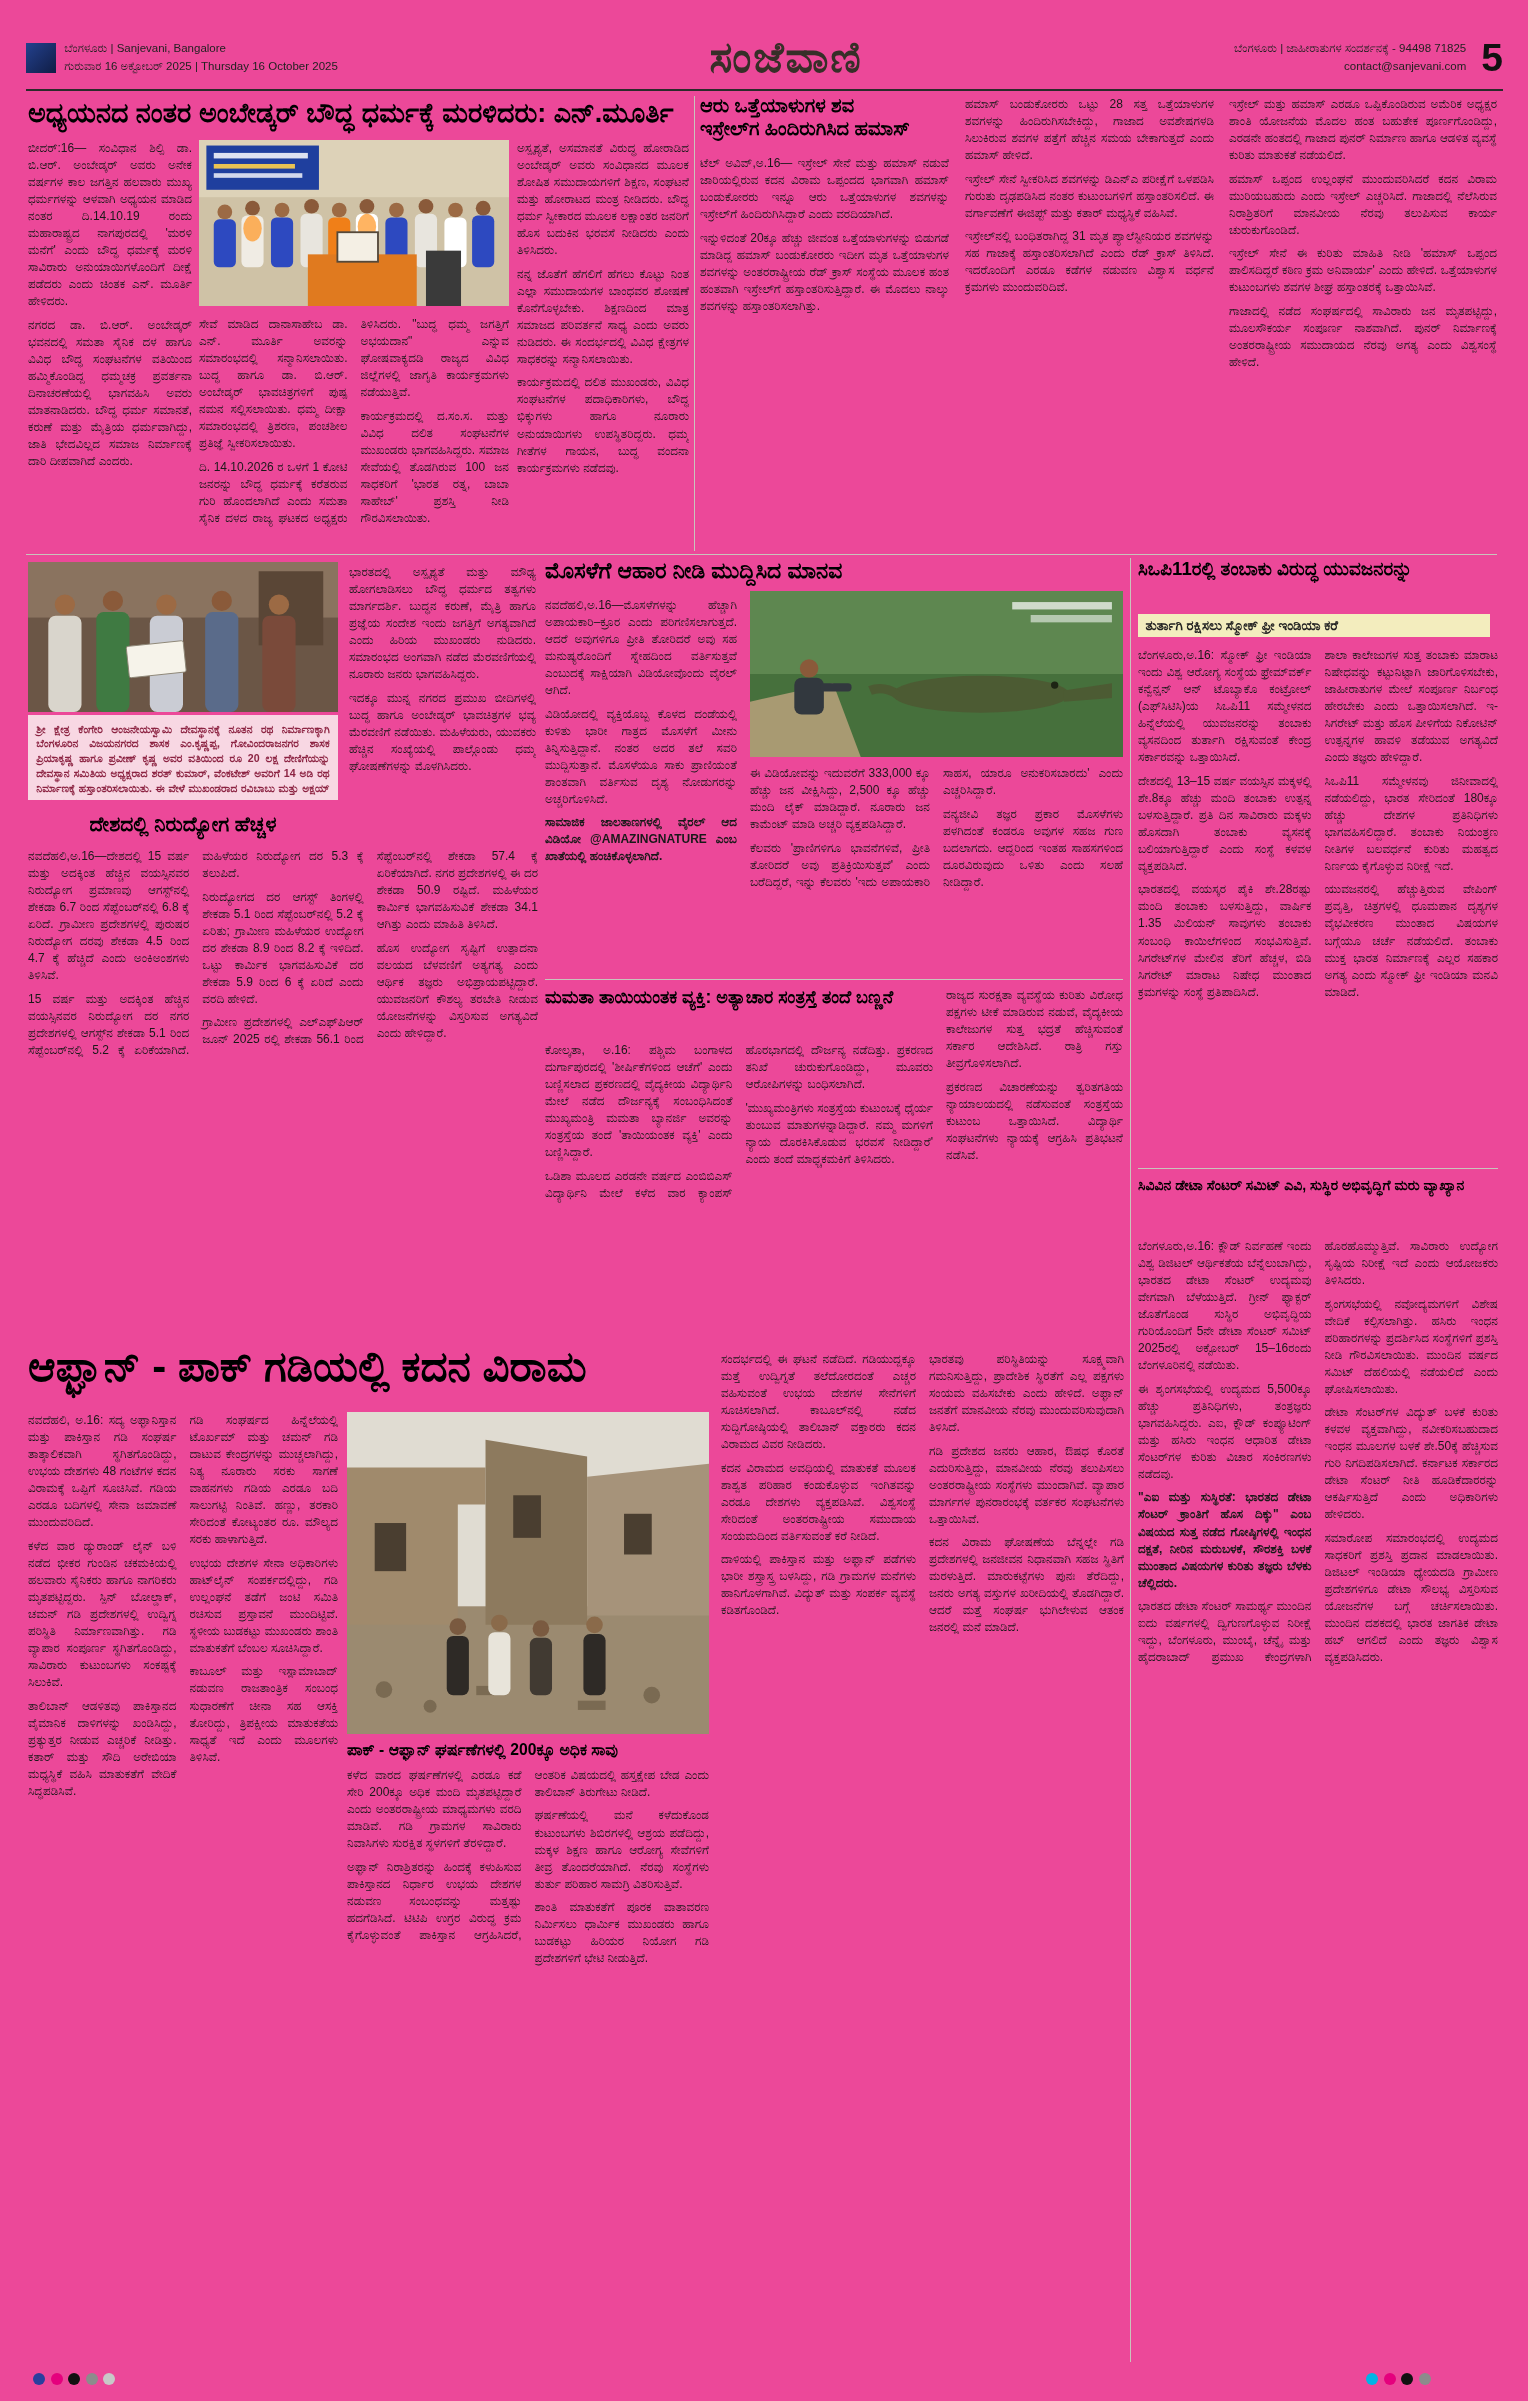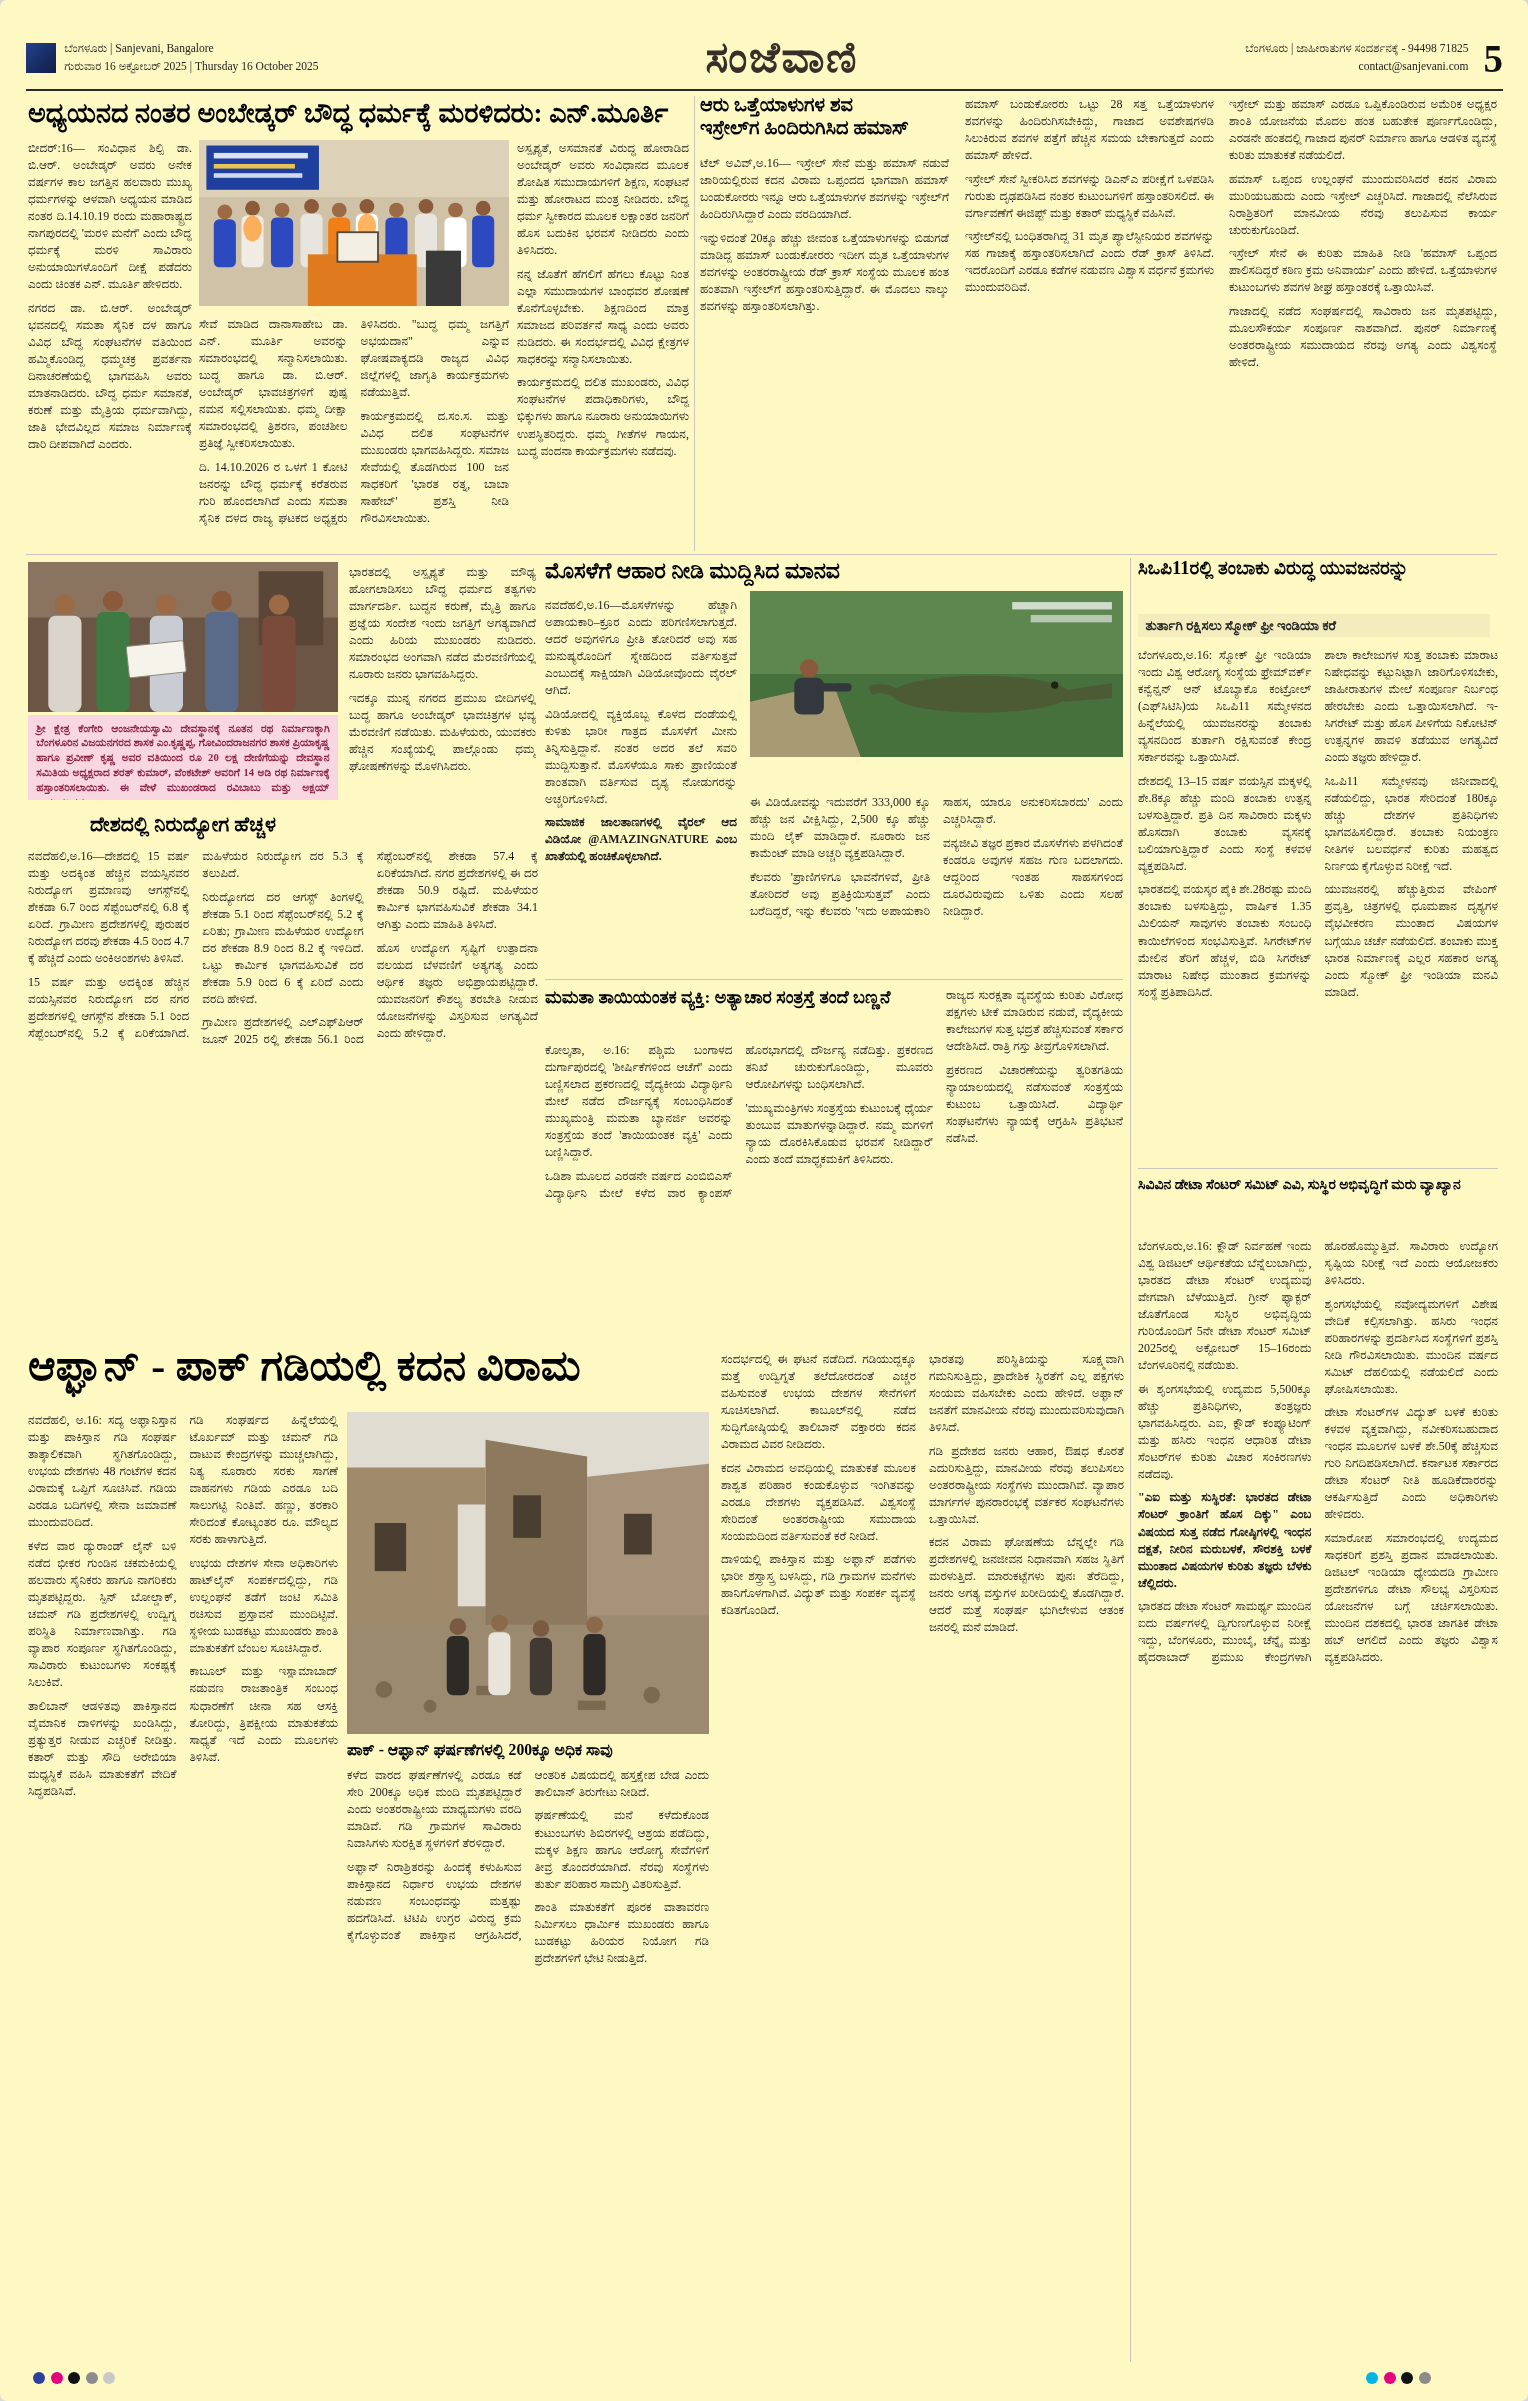--- a/index.html
+++ b/index.html
@@ -1,18 +1,18 @@
 <!DOCTYPE html>
 <html style="font-size:15px"><head>
 <meta charset="utf-8">
 <style>
   * { margin:0; padding:0; box-sizing:border-box; }
   html,body { background:#d9d9d9; }
-  .page { position:relative; width:1528px; height:2401px; margin:0 auto; background:#fef9c3;
-          font-family:Liberation Serif, serif; color:#1b1b1b; overflow:hidden;border-radius:7px; }
+  .page { position:relative; width:1528px; height:2401px; margin:0 auto; background:#ec4899;
+          font-family:Liberation Sans, sans-serif; color:#1b1b1b; overflow:hidden; }
   .abs { position:absolute; }
   .body-text { font-size:12px; line-height:1.42; text-align:justify; overflow:hidden; color:#191919; }
   .body-text p { margin:0 0 6.5px 0; }
   .cols-2 { column-count:2; column-gap:13px; }
   .cols-3 { column-count:3; column-gap:13px; }
   .headline { font-weight:bold; color:#000; line-height:1.18; }
   .center { text-align:center; }
   .rule-dark { position:absolute; background:#2b2b2b; }
   .rule-light { position:absolute; background:#c9c4bc; }
   .photo { position:absolute; overflow:hidden; background:#999; }
@@ -189,21 +189,21 @@
       <g>
         <circle cx="64" cy="84" r="10" fill="#8a5a3a"></circle>
         <rect x="48" y="94" width="32" height="40" rx="8" fill="#32383e"></rect>
         <rect x="76" y="100" width="34" height="9" rx="4" fill="#32383e"></rect>
       </g>
       <rect x="284" y="12" width="108" height="8" fill="#ffffff" opacity="0.7"></rect>
       <rect x="304" y="26" width="88" height="8" fill="#ffffff" opacity="0.55"></rect>
     </svg>
   </div>
 
-  <div class="abs body-text cols-2" style="left:750px;top:794px;width:373px;height:209px;">
+  <div class="abs body-text cols-2" style="left:750px;top:765px;width:373px;height:209px;">
     <p>ಈ ವಿಡಿಯೋವನ್ನು ಇದುವರೆಗೆ 333,000 ಕ್ಕೂ ಹೆಚ್ಚು ಜನ ವೀಕ್ಷಿಸಿದ್ದು, 2,500 ಕ್ಕೂ ಹೆಚ್ಚು ಮಂದಿ ಲೈಕ್ ಮಾಡಿದ್ದಾರೆ. ನೂರಾರು ಜನ ಕಾಮೆಂಟ್ ಮಾಡಿ ಅಚ್ಚರಿ ವ್ಯಕ್ತಪಡಿಸಿದ್ದಾರೆ.</p>
     <p>ಕೆಲವರು 'ಪ್ರಾಣಿಗಳಿಗೂ ಭಾವನೆಗಳಿವೆ, ಪ್ರೀತಿ ತೋರಿದರೆ ಅವು ಪ್ರತಿಕ್ರಿಯಿಸುತ್ತವೆ' ಎಂದು ಬರೆದಿದ್ದರೆ, ಇನ್ನು ಕೆಲವರು 'ಇದು ಅಪಾಯಕಾರಿ ಸಾಹಸ, ಯಾರೂ ಅನುಕರಿಸಬಾರದು' ಎಂದು ಎಚ್ಚರಿಸಿದ್ದಾರೆ.</p>
     <p>ವನ್ಯಜೀವಿ ತಜ್ಞರ ಪ್ರಕಾರ ಮೊಸಳೆಗಳು ಪಳಗಿದಂತೆ ಕಂಡರೂ ಅವುಗಳ ಸಹಜ ಗುಣ ಬದಲಾಗದು. ಆದ್ದರಿಂದ ಇಂತಹ ಸಾಹಸಗಳಿಂದ ದೂರವಿರುವುದು ಒಳಿತು ಎಂದು ಸಲಹೆ ನೀಡಿದ್ದಾರೆ.</p>
   </div>
 
   <div class="rule-light" style="left:1130px;top:558px;width:0.9px;height:1804px;"></div>
 
   <h2 class="abs headline" style="left:1138px;top:558px;width:360px;font-size:18.5px;">ಸಿಒಪಿ11ರಲ್ಲಿ ತಂಬಾಕು ವಿರುದ್ಧ ಯುವಜನರನ್ನು</h2>
   <div class="abs subhead-hl" style="left:1138px;top:614px;width:352px;">ತುರ್ತಾಗಿ ರಕ್ಷಿಸಲು ಸ್ಮೋಕ್ ಫ್ರೀ ಇಂಡಿಯಾ ಕರೆ</div>
 

